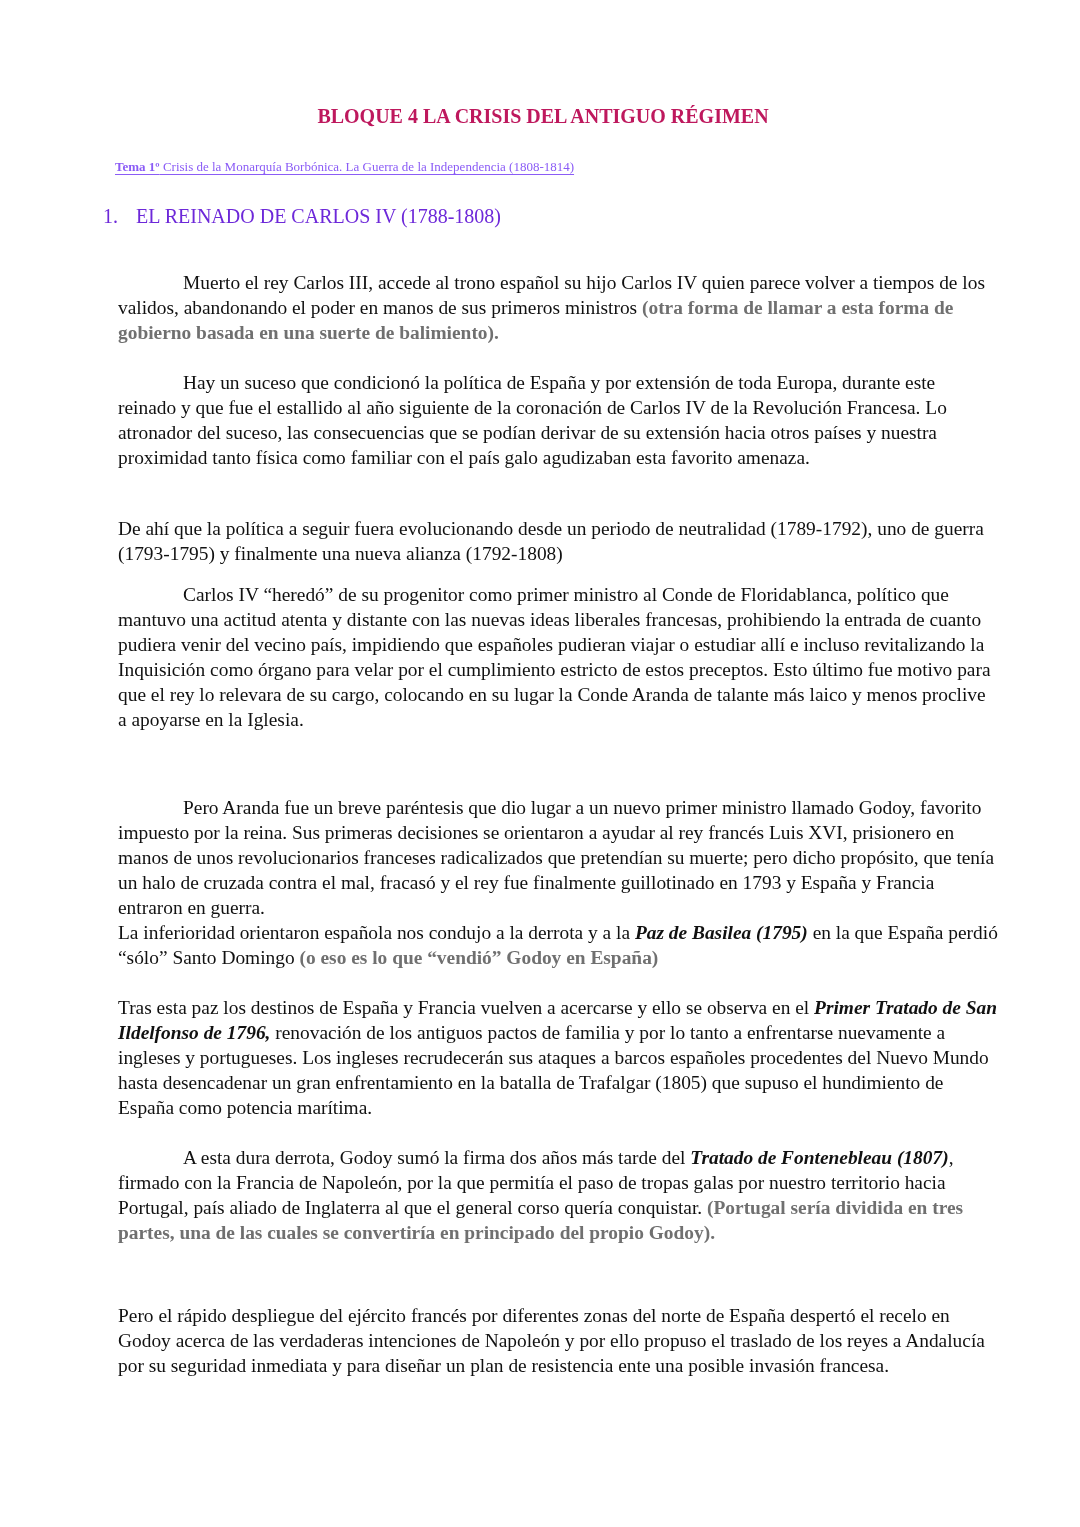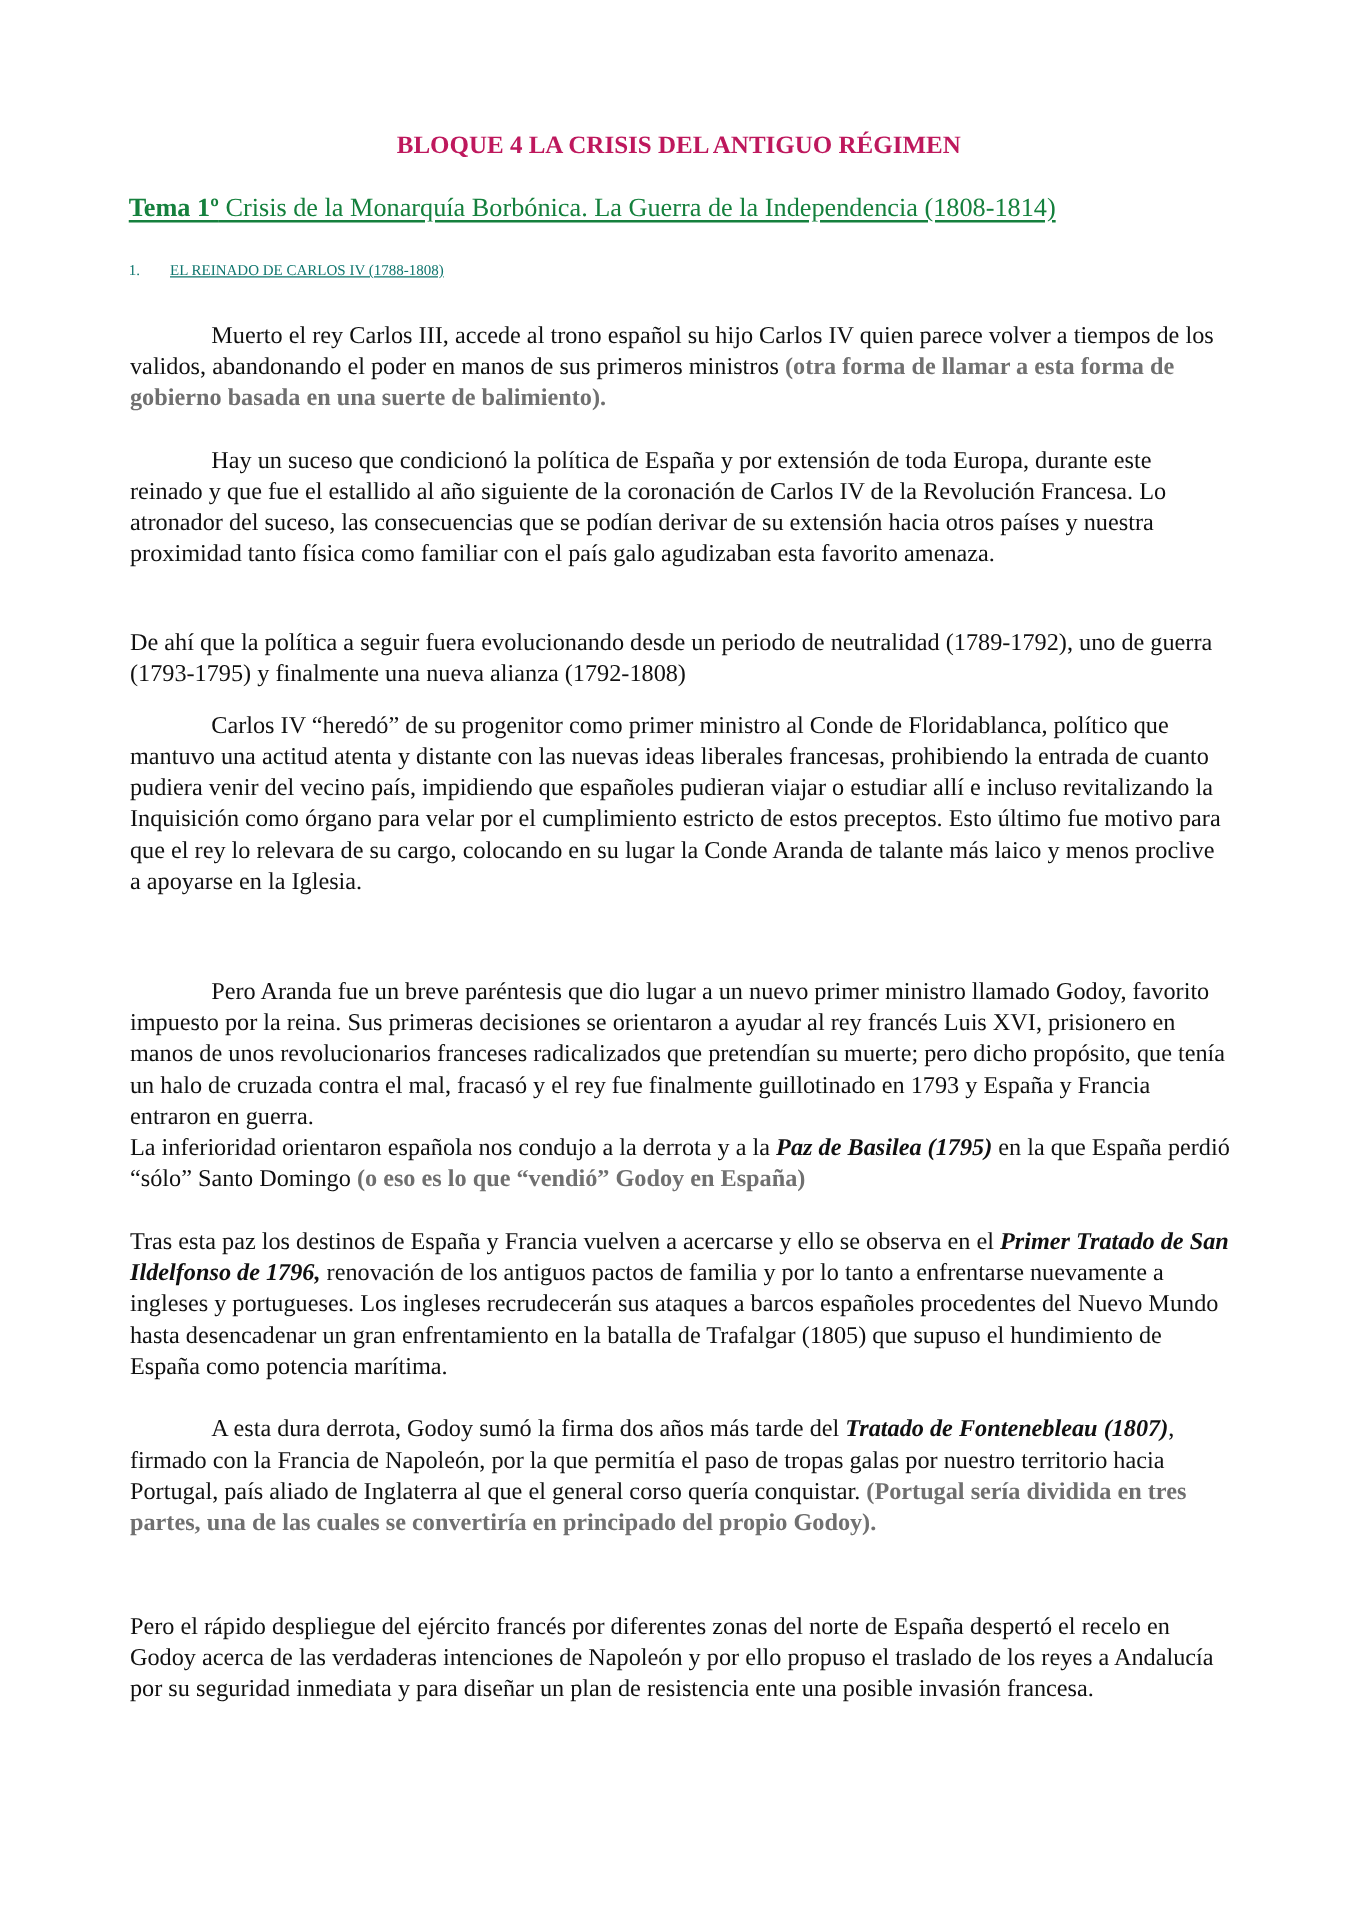--- a/index.html
+++ b/index.html
@@ -6,29 +6,29 @@
     body { width: 1080px; height: 1527px; position: relative; overflow: hidden; }
     .page {
       position: absolute; left: 103px; top: 0; width: 880px;
       font-family: "Liberation Serif", serif; font-size: 19.4px; line-height: 25px; color: #111111;
     }
     .title {
       position: absolute; top: 104px; left: 0; width: 880px; text-align: center;
       font-weight: bold; color: #be185d; font-size: 20px; line-height: 25px;
     }
     .tema {
-      position: absolute; top: 154px; left: 0; color: #15803d; font-size: 21px; line-height: 25px;
+      position: absolute; top: 154px; left: 12px; color: #8b5cf6; font-size: 13px; line-height: 25px;
       text-decoration: underline; text-underline-offset: 3px; white-space: nowrap;
     }
     .tema b { font-weight: bold; }
     .section {
-      position: absolute; top: 204px; left: 0; color: #0f766e; font-size: 12px; line-height: 25px; white-space: nowrap; text-decoration: underline;
+      position: absolute; top: 204px; left: 0; color: #6d28d9; font-size: 20px; line-height: 25px; white-space: nowrap;
     }
     .section .num { display: inline-block; width: 33px; }
-    .p { position: absolute; left: 0; width: 880px; margin: 1px; }
+    .p { position: absolute; left: 0; width: 880px; margin: 15px; }
     .indent { text-indent: 65px; }
     .gray { color: #707070; font-weight: bold; }
     .b { font-weight: bold; font-style: italic; }
   </style>
 </head>
 <body>
 
 <div class="page">
   <div class="title">BLOQUE 4  LA CRISIS DEL ANTIGUO RÉGIMEN</div>
 

